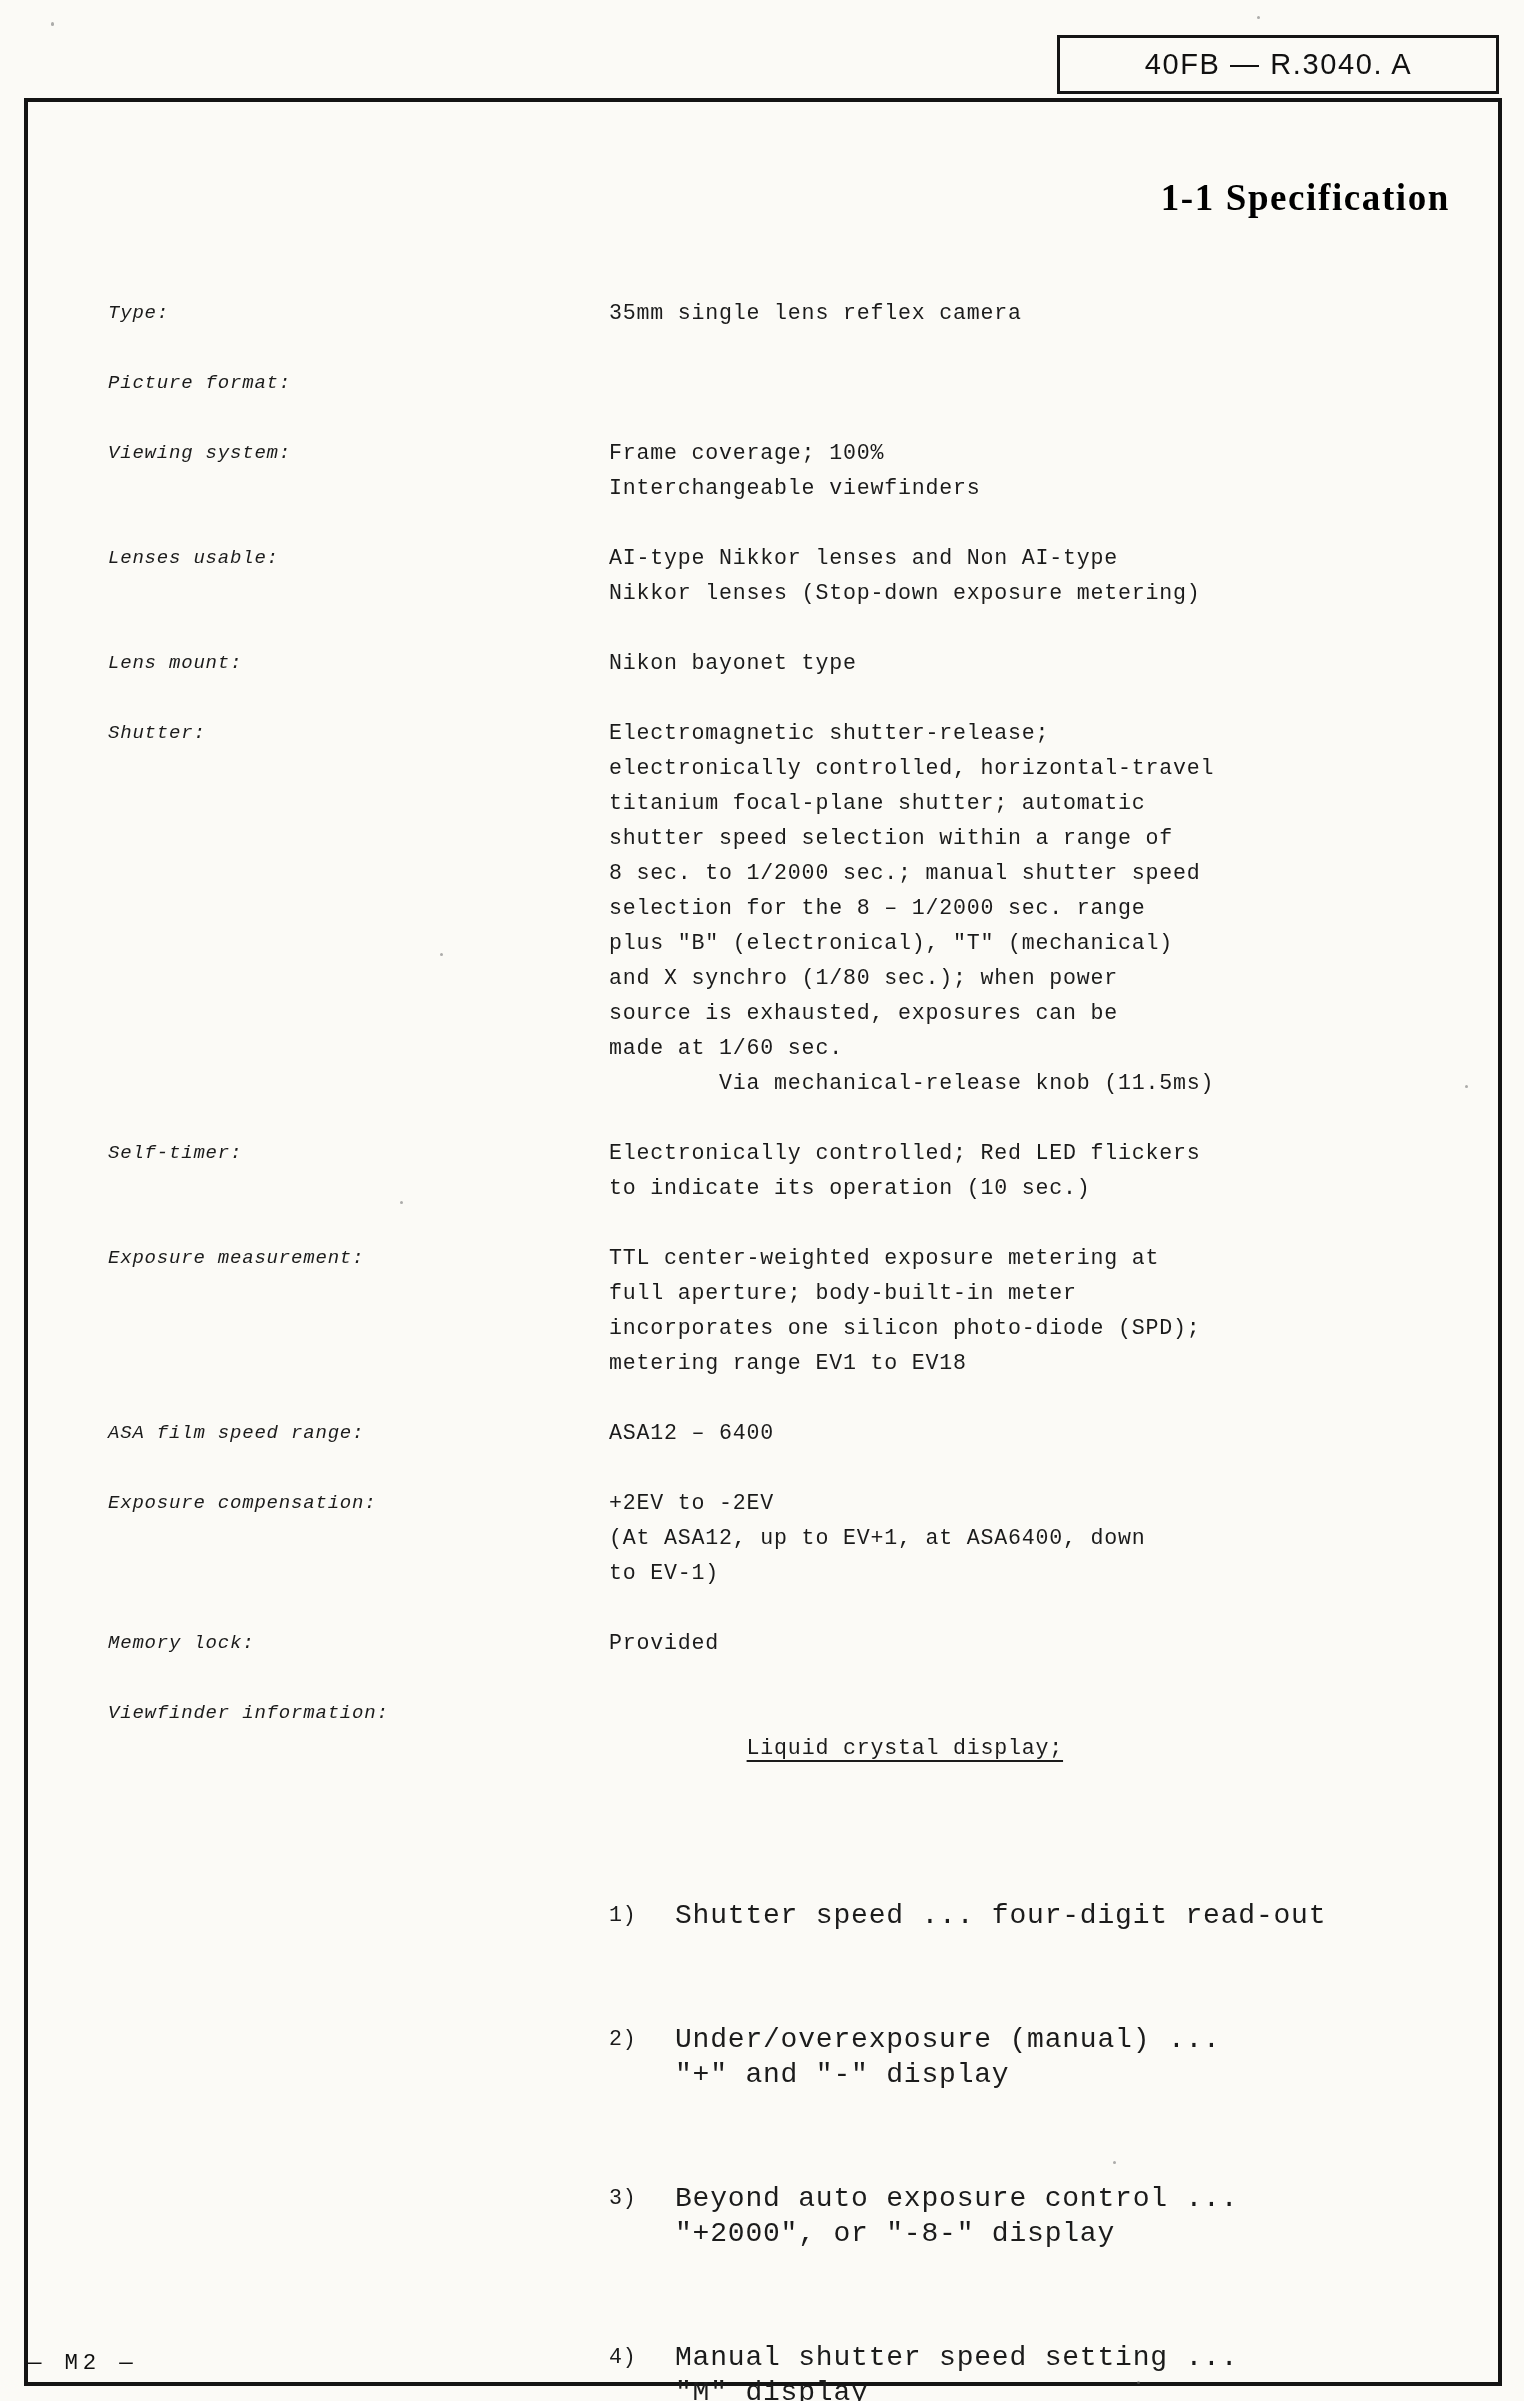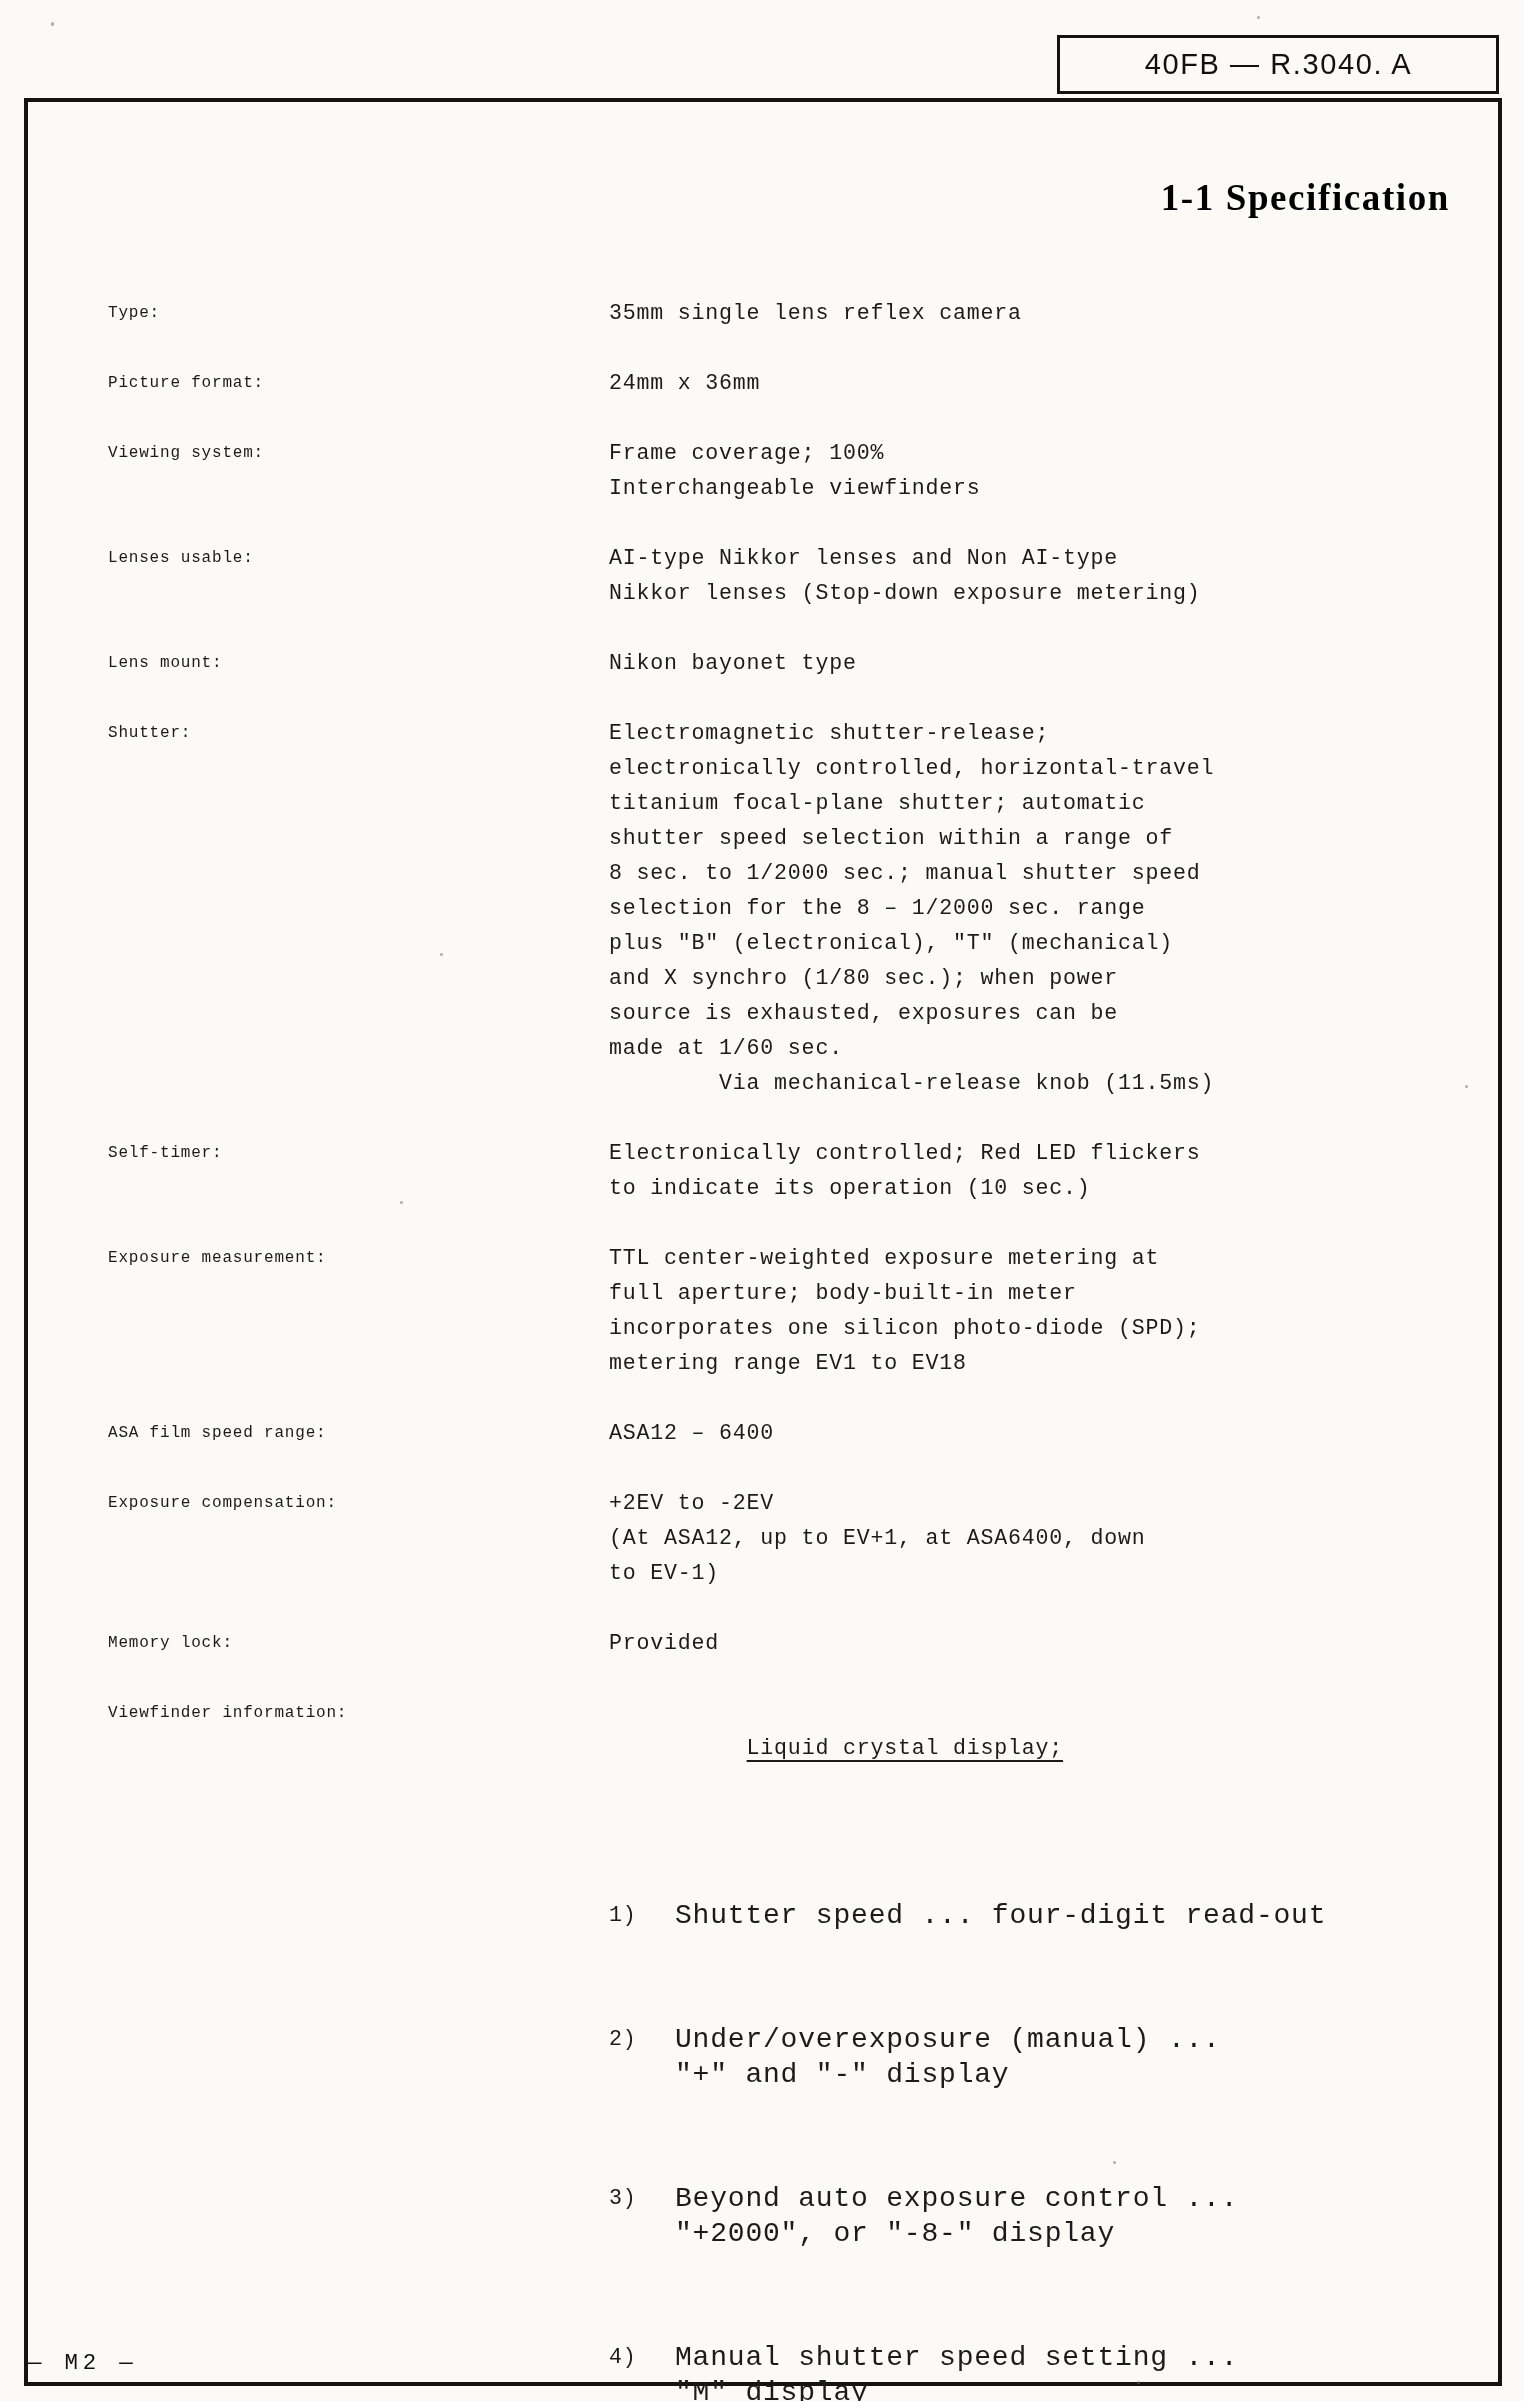--- a/index.html
+++ b/index.html
@@ -52,24 +52,25 @@
     color: #000000;
   }
   .spec-table { width: 100%; }
   .spec-row {
     display: flex;
     align-items: flex-start;
     margin-bottom: 35px;
   }
   .spec-label {
     flex: 0 0 501px;
-    font-size: 16px;
+    font-size: 19px;
     line-height: 35px;
     letter-spacing: 0.8px;
     white-space: pre-wrap;
+    font-style: italic;
   }
   .spec-value {
     flex: 1 1 auto;
     font-size: 21.6px;
     line-height: 35px;
     letter-spacing: 0.8px;
     white-space: pre-wrap;
   }
   .lcd-heading {
     display: inline-block;
@@ -133,21 +134,20 @@
 
     <div class="spec-table">
 
       <div class="spec-row">
         <div class="spec-label">Type:</div>
         <div class="spec-value">35mm single lens reflex camera</div>
       </div>
 
       <div class="spec-row">
         <div class="spec-label">Picture format:</div>
-        <div class="spec-value">24mm x 36mm</div>
       </div>
 
       <div class="spec-row">
         <div class="spec-label">Viewing system:</div>
         <div class="spec-value">Frame coverage; 100%
 Interchangeable viewfinders</div>
       </div>
 
       <div class="spec-row">
         <div class="spec-label">Lenses usable:</div>

